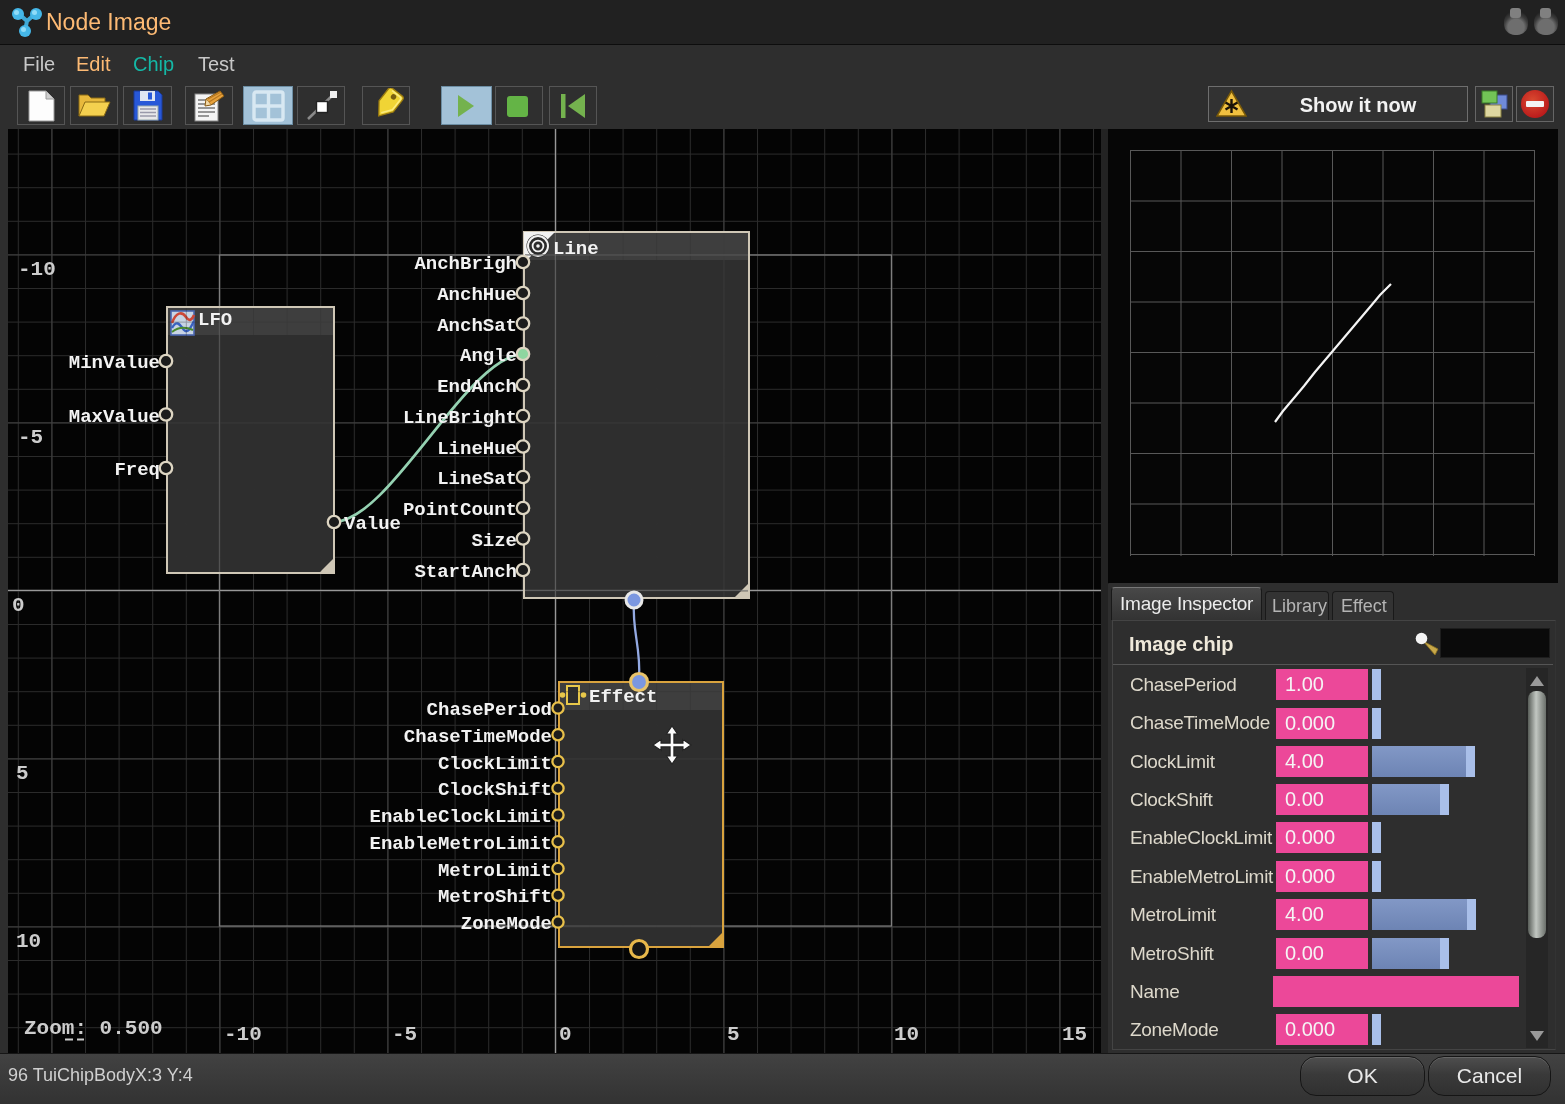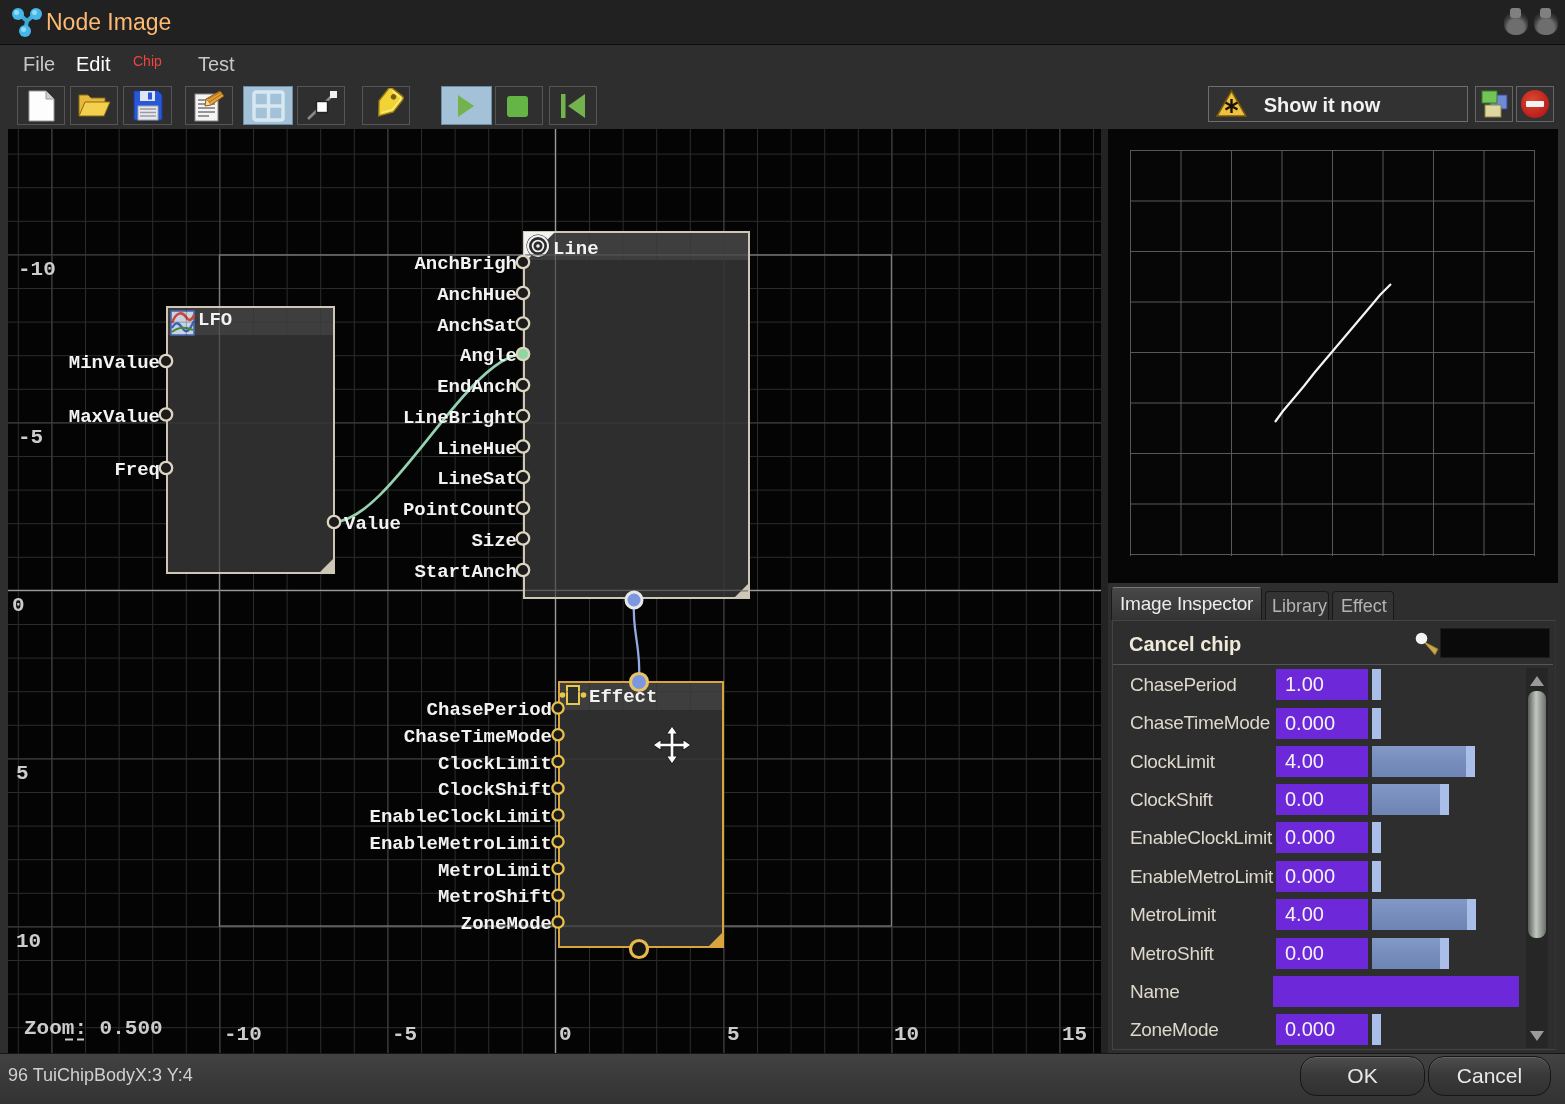--- a/index.html
+++ b/index.html
@@ -14,21 +14,21 @@
   .tbtn{top:2px;height:39px;background:#2f2f2f;border:1px solid #555;box-sizing:border-box;}
   .tbtn.active{background:#a3c2d8;border-color:#6d8ea4;}
   #canvas{left:8px;top:129px;width:1093px;height:924px;background:#040404;}
   #rightpanel{left:1108px;top:129px;width:450px;height:454px;background:#060606;}
   #inspector{left:1108px;top:584px;width:457px;height:469px;background:#2e2e2e;}
   #statusbar{left:0;top:1053px;width:1565px;height:51px;background:linear-gradient(#424242,#323232);border-top:1px solid #161616;}
   .node{background:rgba(48,48,48,0.95);border:2px solid;box-sizing:border-box;}
   .ntitle{position:absolute;left:0;top:0;right:0;height:27px;background:rgba(64,64,64,0.96);}
   .ngrip{position:absolute;right:0;bottom:0;width:0;height:0;border-style:solid;border-width:0 0 13px 13px;}
   .prow{position:absolute;font-size:19px;letter-spacing:-0.3px;color:#ddd8cb;}
-  .pbox{position:absolute;left:1276px;width:92px;height:31px;background:#6d28d9;color:#f5f5f5;
+  .pbox{position:absolute;left:1276px;width:92px;height:31px;background:#ec4899;color:#f5f5f5;
         font-size:20px;line-height:31px;padding-left:9px;box-sizing:border-box;}
   .pbar{position:absolute;left:1372px;height:31px;background:linear-gradient(180deg,#8298c6,#6d84b4);}
   .phandle{position:absolute;height:31px;width:9px;background:#a9bfe9;}
   .okbtn{top:1056px;width:125px;height:40px;border-radius:16px;box-sizing:border-box;
          background:linear-gradient(#4e4e4e,#3a3a3a 45%,#303030);border:1px solid #151515;
          box-shadow:inset 0 1px 0 #666;color:#e8e8e8;font-size:21px;text-align:center;line-height:38px;}
 </style>
 </head>
 <body>
 <div class="abs" id="titlebar"></div>
@@ -41,22 +41,22 @@
     <circle cx="23.5" cy="5.5" r="2.5" fill="#8fdcf8"></circle>
   <circle cx="12.5" cy="22.5" r="2.5" fill="#8fdcf8"></circle>
 </svg>
 <div class="abs" id="titletext">Node Image</div>
 <div class="abs" style="left:1504px;top:11px;width:24px;height:24px;background:radial-gradient(circle at 50% 68%,#6e6e6e 0 40%,#3c3c3c 60%,#262626 78%);border-radius:45%"></div>
 <div class="abs" style="left:1510px;top:8px;width:11px;height:10px;background:#808080;border-radius:3px"></div>
 <div class="abs" style="left:1534px;top:11px;width:24px;height:24px;background:radial-gradient(circle at 50% 68%,#6e6e6e 0 40%,#3c3c3c 60%,#262626 78%);border-radius:45%"></div>
 <div class="abs" style="left:1540px;top:8px;width:11px;height:10px;background:#808080;border-radius:3px"></div>
 <div class="abs" id="menubar"></div>
 <div class="abs" style="left:23px;top:53px;font-size:20px;color:#c8c8c8;">File</div>
-<div class="abs" style="left:76px;top:53px;font-size:20px;color:#ffffff;">Edit</div>
-<div class="abs" style="left:133px;top:53px;font-size:14px;color:#ef4444;">Chip</div>
+<div class="abs" style="left:76px;top:53px;font-size:20px;color:#fdba74;">Edit</div>
+<div class="abs" style="left:133px;top:53px;font-size:20px;color:#14b8a6;">Chip</div>
 <div class="abs" style="left:198px;top:53px;font-size:20px;color:#c8c8c8;">Test</div>
 <div class="abs" id="toolbar"></div>
 
 <div class="abs tbtn" style="left:17px;top:86px;width:48px;"></div>
 <svg class="abs" style="left:28px;top:90px" width="27" height="32" viewBox="0 0 27 32">
  <path d="M1 1 H18 L26 9 V31 H1 Z" fill="#fdfdfd" stroke="#9a9a9a"></path>
  <path d="M18 1 L18 9 L26 9" fill="#cfcfcf" stroke="#9a9a9a"></path>
 </svg>
 <div class="abs tbtn" style="left:70px;top:86px;width:48px;"></div>
 <svg class="abs" style="left:78px;top:92px" width="33" height="26" viewBox="0 0 33 26">
@@ -108,21 +108,21 @@
 <svg class="abs" style="left:558px;top:92px" width="30" height="28" viewBox="0 0 30 28">
  <rect x="3" y="2" width="4.5" height="24" fill="#74b24e"></rect>
  <path d="M27 2 L10 14 L27 26 Z" fill="#74b24e"></path>
 </svg>
 
 <div class="abs" style="left:1208px;top:86px;width:260px;height:36px;border:1px solid #6e6e6e;background:#323232;box-sizing:border-box;"></div>
 <svg class="abs" style="left:1216px;top:89px" width="31" height="29" viewBox="0 0 31 29">
  <path d="M15.5 2 L30 27 H1 Z" fill="#f0c040" stroke="#7a5a08" stroke-width="1.5"></path>
  <path d="M15.5 10 V24 M9.5 13.5 L21.5 20.5 M21.5 13.5 L9.5 20.5" stroke="#1a1208" stroke-width="2.4"></path>
 </svg>
-<div class="abs" style="left:1192px;top:94px;width:260px;text-align:center;font-size:20px;font-weight:bold;color:#f2f2f2;">Show it now</div>
+<div class="abs" style="left:1228px;top:94px;width:260px;text-align:center;font-size:20px;font-weight:bold;color:#f2f2f2;">Show it now</div>
 <div class="abs" style="left:1475px;top:86px;width:38px;height:36px;border:1px solid #666;background:#323232;box-sizing:border-box;"></div>
 <svg class="abs" style="left:1481px;top:90px" width="27" height="28" viewBox="0 0 27 28">
  <rect x="9" y="5" width="17" height="14" fill="#6f8ad8" stroke="#3a4a8a"></rect>
  <rect x="1" y="1" width="15" height="12" fill="#72c456" stroke="#3a7a28"></rect>
  <rect x="4" y="15" width="16" height="12" fill="#ded7a0" stroke="#8a8140"></rect>
 </svg>
 <div class="abs" style="left:1516px;top:86px;width:38px;height:36px;border:1px solid #666;background:#323232;box-sizing:border-box;"></div>
 <div class="abs" style="left:1521px;top:90px;width:28px;height:28px;border-radius:50%;background:radial-gradient(circle at 42% 38%,#da4a30,#bb1c1c 72%);"></div>
 <div class="abs" style="left:1526px;top:101px;width:18px;height:6px;background:#f4f4f4;border-radius:1px"></div>
 <div class="abs" id="canvas">
@@ -284,21 +284,21 @@
 </div>
 <div class="abs" id="inspector"></div>
 <div class="abs" style="left:1112px;top:620px;width:444px;height:430px;border:1px solid #444;border-right-color:#333;box-sizing:border-box;"></div>
 
 <div class="abs" style="left:1111px;top:587px;width:151px;height:33px;background:linear-gradient(#484848,#333);border:1px solid #191919;border-bottom:none;border-top-color:#777;border-radius:4px 4px 0 0;box-sizing:border-box;"></div>
 <div class="abs" style="left:1120px;top:593px;font-size:19px;letter-spacing:-0.2px;color:#ececec;">Image Inspector</div>
 <div class="abs" style="left:1265px;top:591px;width:64px;height:29px;background:#333;border:1px solid #191919;border-bottom:none;border-radius:4px 4px 0 0;box-sizing:border-box;"></div>
 <div class="abs" style="left:1272px;top:596px;font-size:18px;color:#b4b4b4;">Library</div>
 <div class="abs" style="left:1332px;top:591px;width:62px;height:29px;background:#333;border:1px solid #191919;border-bottom:none;border-radius:4px 4px 0 0;box-sizing:border-box;"></div>
 <div class="abs" style="left:1341px;top:596px;font-size:18px;color:#b4b4b4;">Effect</div>
-<div class="abs" style="left:1129px;top:633px;font-size:20px;font-weight:bold;color:#efe9da;">Cancel chip</div>
+<div class="abs" style="left:1129px;top:633px;font-size:20px;font-weight:bold;color:#efe9da;">Image chip</div>
 <svg class="abs" style="left:1412px;top:630px" width="28" height="29" viewBox="0 0 28 29">
   <path d="M11 11 L23 25 L26 19 Z" fill="#c8a84a" stroke="#8a7020" stroke-width="0.8"></path>
   <circle cx="9.5" cy="8.5" r="5.8" fill="#f4f4f4"></circle>
 </svg>
 <div class="abs" style="left:1440px;top:628px;width:110px;height:30px;background:#0a0a0a;border:1px solid #1d1d1d;box-sizing:border-box;"></div>
 <div class="abs" style="left:1113px;top:664px;width:440px;height:1px;background:#555;"></div>
 
 <div class="abs prow" style="left:1130px;top:674px;">ChasePeriod</div>
 <div class="abs pbox" style="top:669px;">1.00</div>
 <div class="abs phandle" style="left:1372px;top:669px;"></div>

